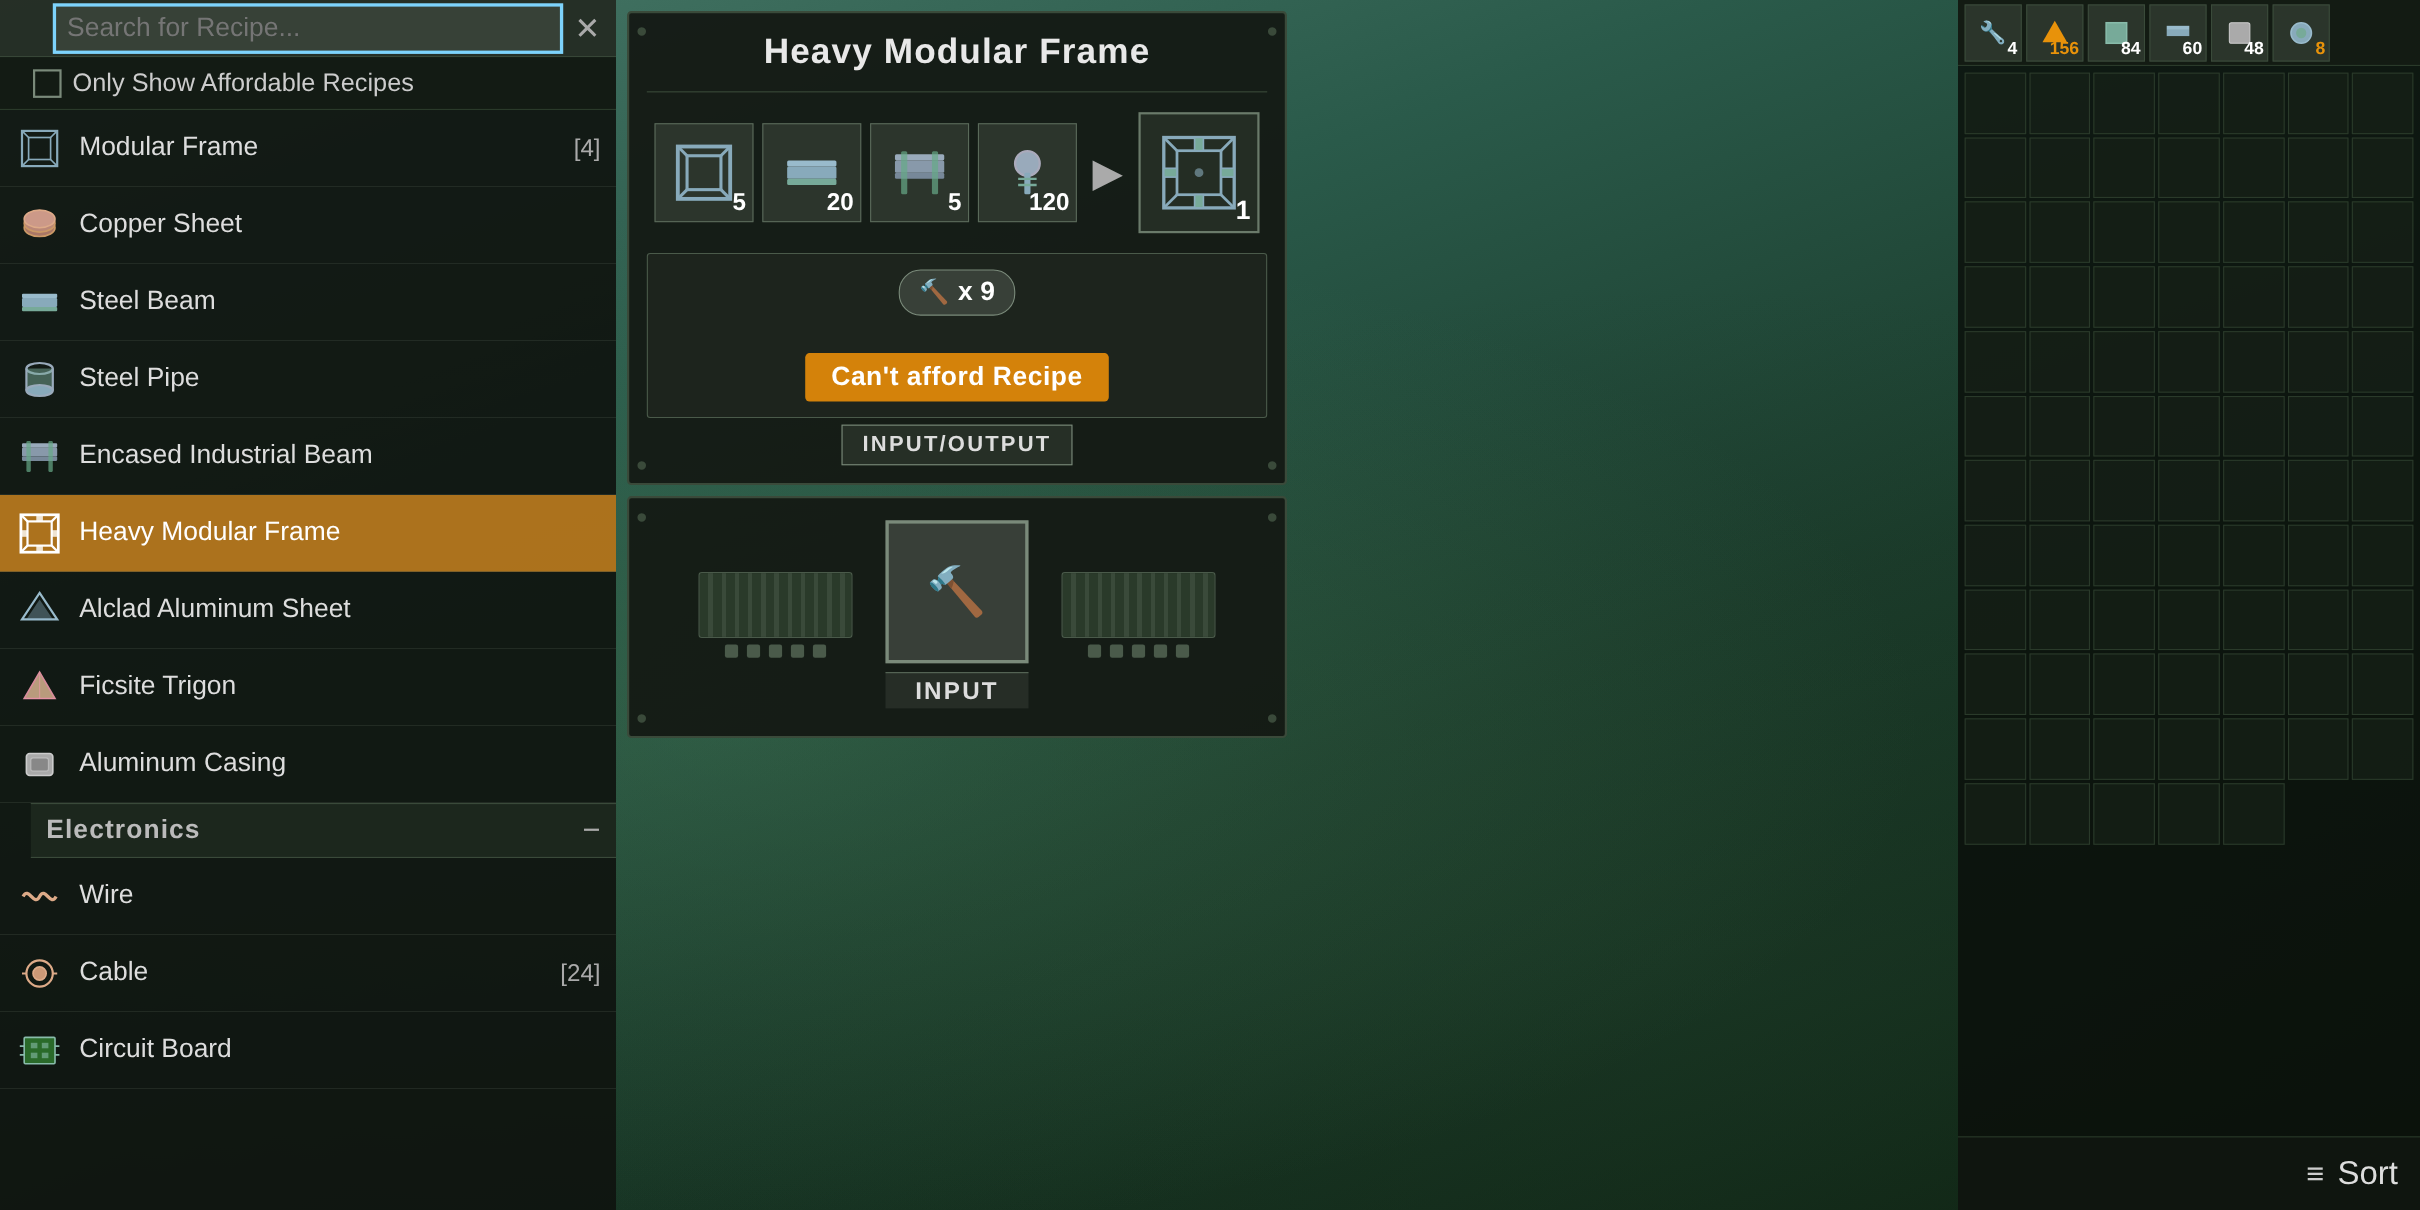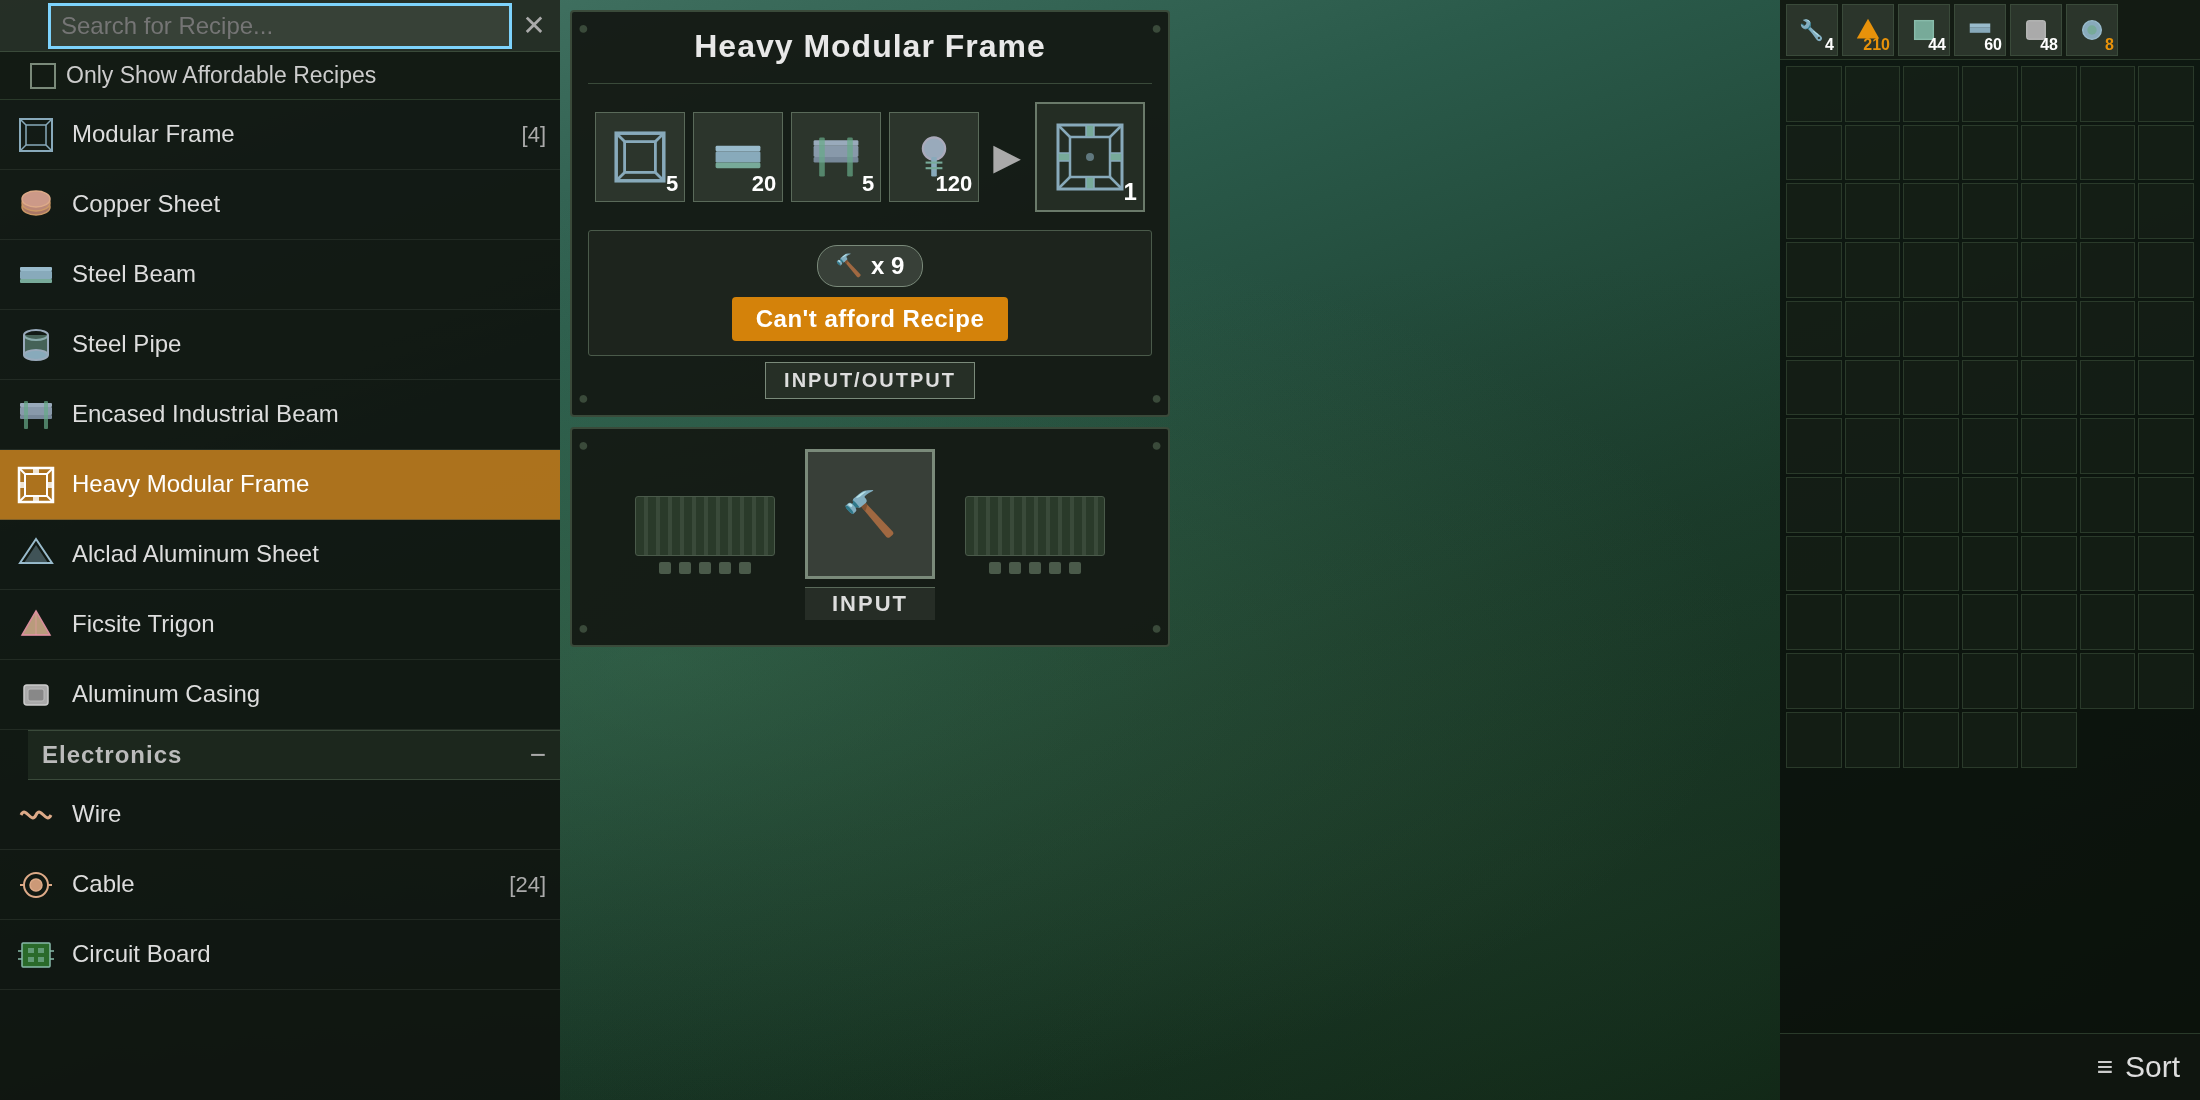--- a/index.html
+++ b/index.html
@@ -290,20 +290,21 @@
     .cant-afford-btn {
       background: #d4820a;
       border: none;
       color: #fff;
       font-size: 24px;
       font-weight: 700;
       padding: 8px 24px;
       border-radius: 4px;
       cursor: pointer;
       letter-spacing: 0.5px;
+      margin-top: 24px;
     }
 
     .input-output-btn {
       background: rgba(40,50,40,0.9);
       border: 1px solid #7a8a7a;
       color: #ddd;
       font-size: 20px;
       font-weight: 600;
       padding: 6px 18px;
       cursor: pointer;
@@ -809,28 +810,28 @@
 
     <div class="inv-item-slot has-item">
       <span class="inv-item-icon">🔧</span>
       <span class="inv-item-count">4</span>
     </div>
 
     <div class="inv-item-slot has-item">
       <svg width="28" height="28" viewBox="0 0 30 30">
         <polygon points="15,3 27,24 3,24" fill="#e8920a"></polygon>
       </svg>
-      <span class="inv-item-count orange">210</span>
+      <span class="inv-item-count orange">156</span>
     </div>
 
     <div class="inv-item-slot has-item">
       <svg width="28" height="28" viewBox="0 0 30 30">
         <rect x="5" y="5" width="20" height="20" fill="#7a9" stroke="#8ba" stroke-width="1.5"></rect>
       </svg>
-      <span class="inv-item-count">44</span>
+      <span class="inv-item-count">84</span>
     </div>
 
     <div class="inv-item-slot has-item">
       <svg width="28" height="28" viewBox="0 0 30 30">
         <rect x="4" y="12" width="22" height="6" fill="#8ab"></rect>
         <rect x="4" y="8" width="22" height="4" fill="#9bc"></rect>
       </svg>
       <span class="inv-item-count">60</span>
     </div>
 

